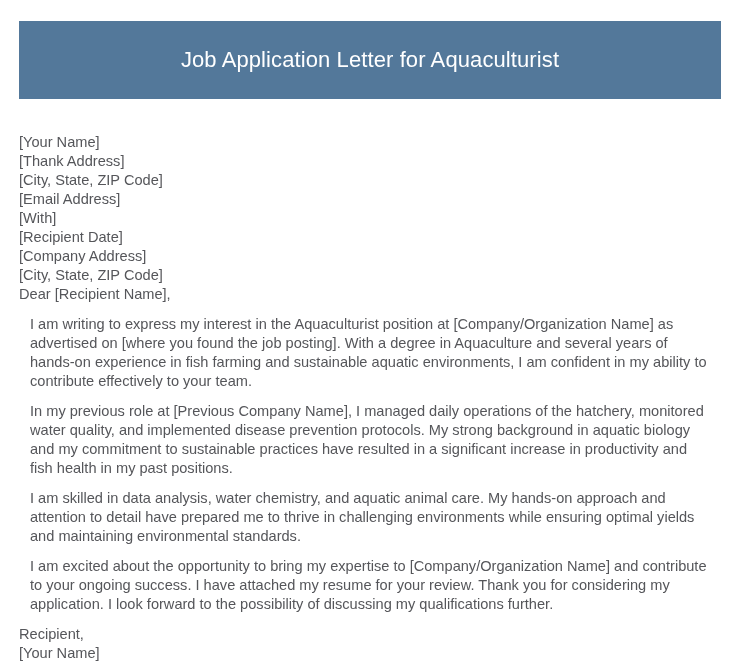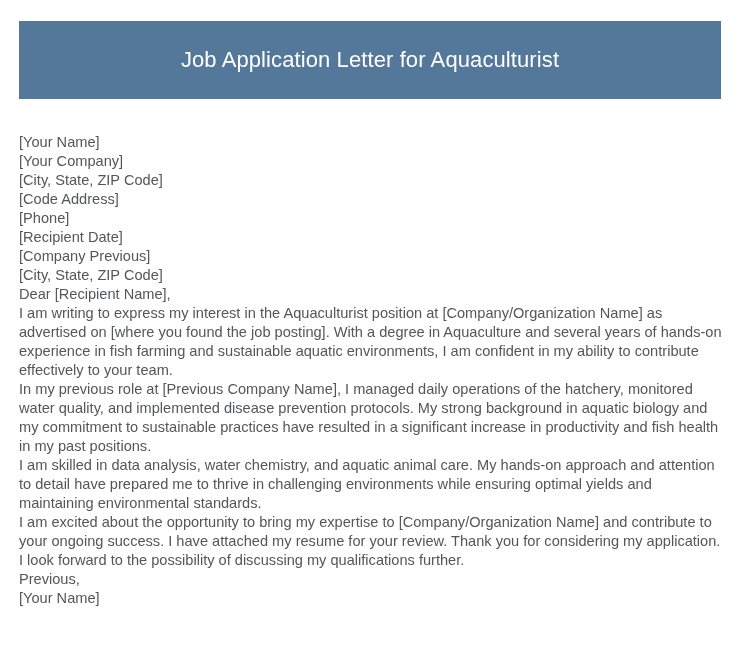--- a/index.html
+++ b/index.html
@@ -61,53 +61,53 @@
     text-align: left;
   }
 
   .letter-line {
     margin: 0;
     padding: 0;
     white-space: pre-wrap;
   }
 
   .letter-paragraph {
-    margin: 0;
+    margin: 11px;
     padding: 0;
   }
 </style>
 </head>
 <body>
 
 <div id="doc-page">
 
   <div id="letter-header">
     <div id="letter-title">Job Application Letter for Aquaculturist</div>
   </div>
 
   <div id="letter-body">
 
     <div>
       <div class="letter-line">[Your Name]</div>
-      <div class="letter-line">[Your Company]</div>
+      <div class="letter-line">[Thank Address]</div>
       <div class="letter-line">[City, State, ZIP Code]</div>
-      <div class="letter-line">[Code Address]</div>
-      <div class="letter-line">[Phone]</div>
+      <div class="letter-line">[Email Address]</div>
+      <div class="letter-line">[With]</div>
     </div>
 
     <div>
       <div class="letter-line">[Recipient Date]</div>
-      <div class="letter-line">[Company Previous]</div>
+      <div class="letter-line">[Company Address]</div>
       <div class="letter-line">[City, State, ZIP Code]</div>
     </div>
 
     <div class="letter-line">Dear [Recipient Name],</div>
 
     <p class="letter-paragraph">I am writing to express my interest in the Aquaculturist position at [Company/Organization Name] as advertised on [where you found the job posting]. With a degree in Aquaculture and several years of hands-on experience in fish farming and sustainable aquatic environments, I am confident in my ability to contribute effectively to your team.</p>
     <p class="letter-paragraph">In my previous role at [Previous Company Name], I managed daily operations of the hatchery, monitored water quality, and implemented disease prevention protocols. My strong background in aquatic biology and my commitment to sustainable practices have resulted in a significant increase in productivity and fish health in my past positions.</p>
     <p class="letter-paragraph">I am skilled in data analysis, water chemistry, and aquatic animal care. My hands-on approach and attention to detail have prepared me to thrive in challenging environments while ensuring optimal yields and maintaining environmental standards.</p>
     <p class="letter-paragraph">I am excited about the opportunity to bring my expertise to [Company/Organization Name] and contribute to your ongoing success. I have attached my resume for your review. Thank you for considering my application. I look forward to the possibility of discussing my qualifications further.</p>
 
-    <div class="letter-line">Previous,</div>
+    <div class="letter-line">Recipient,</div>
     <div class="letter-line">[Your Name]</div>
 
   </div>
 </div>
 
 </body></html>

